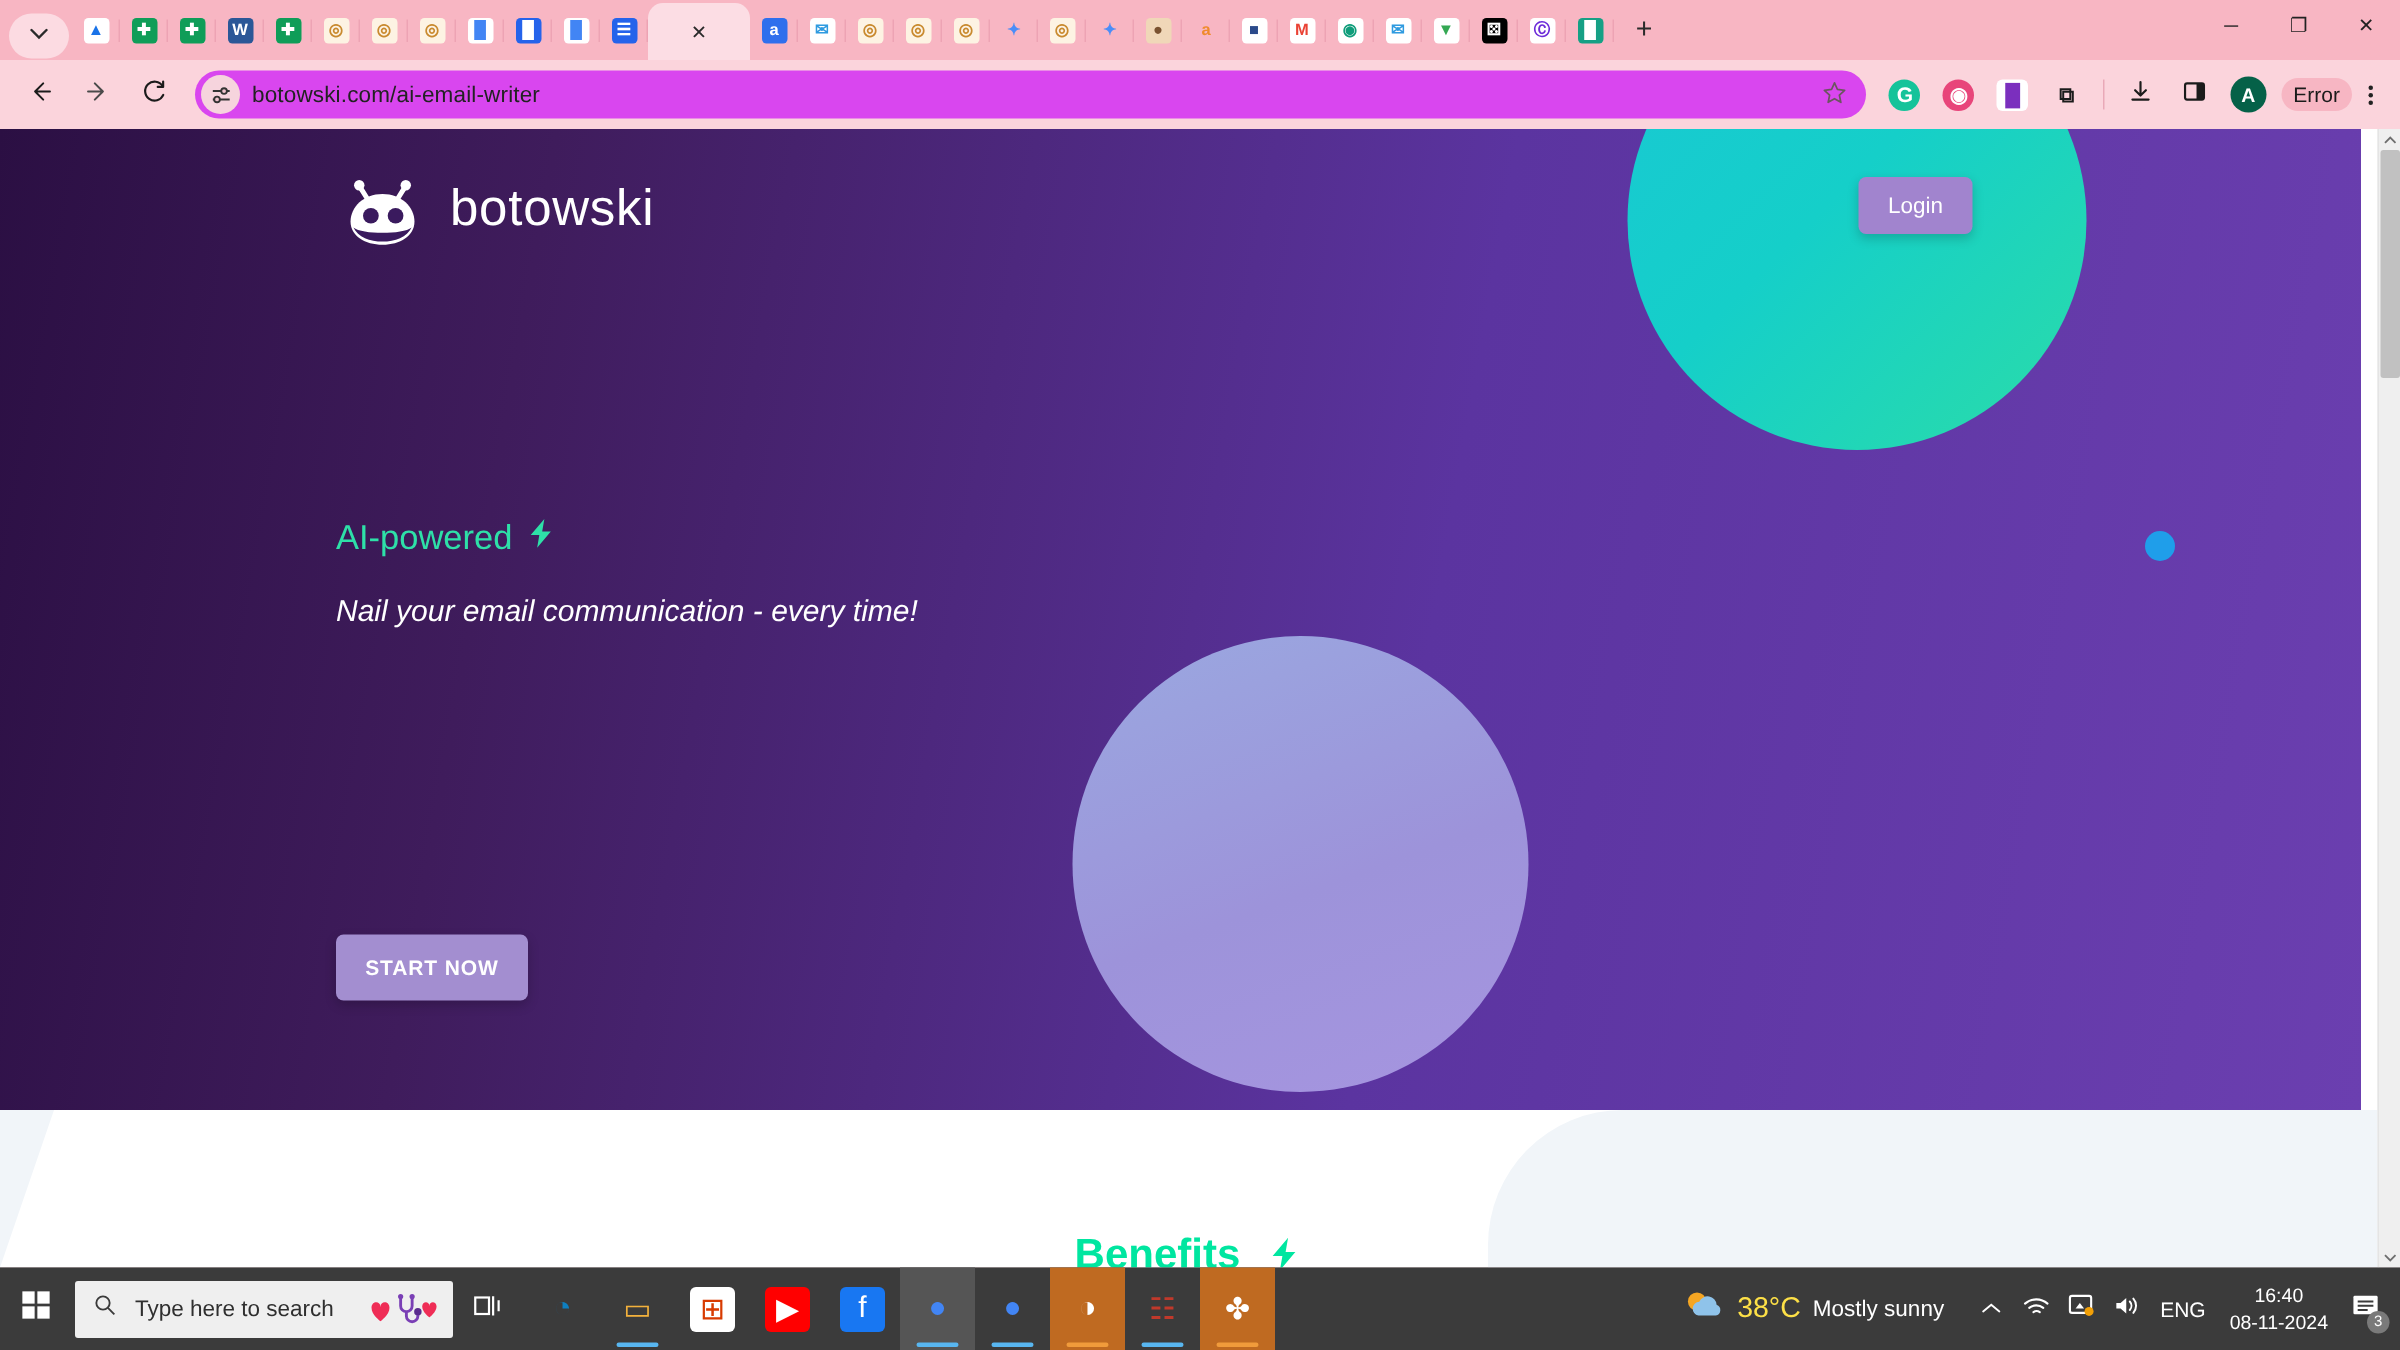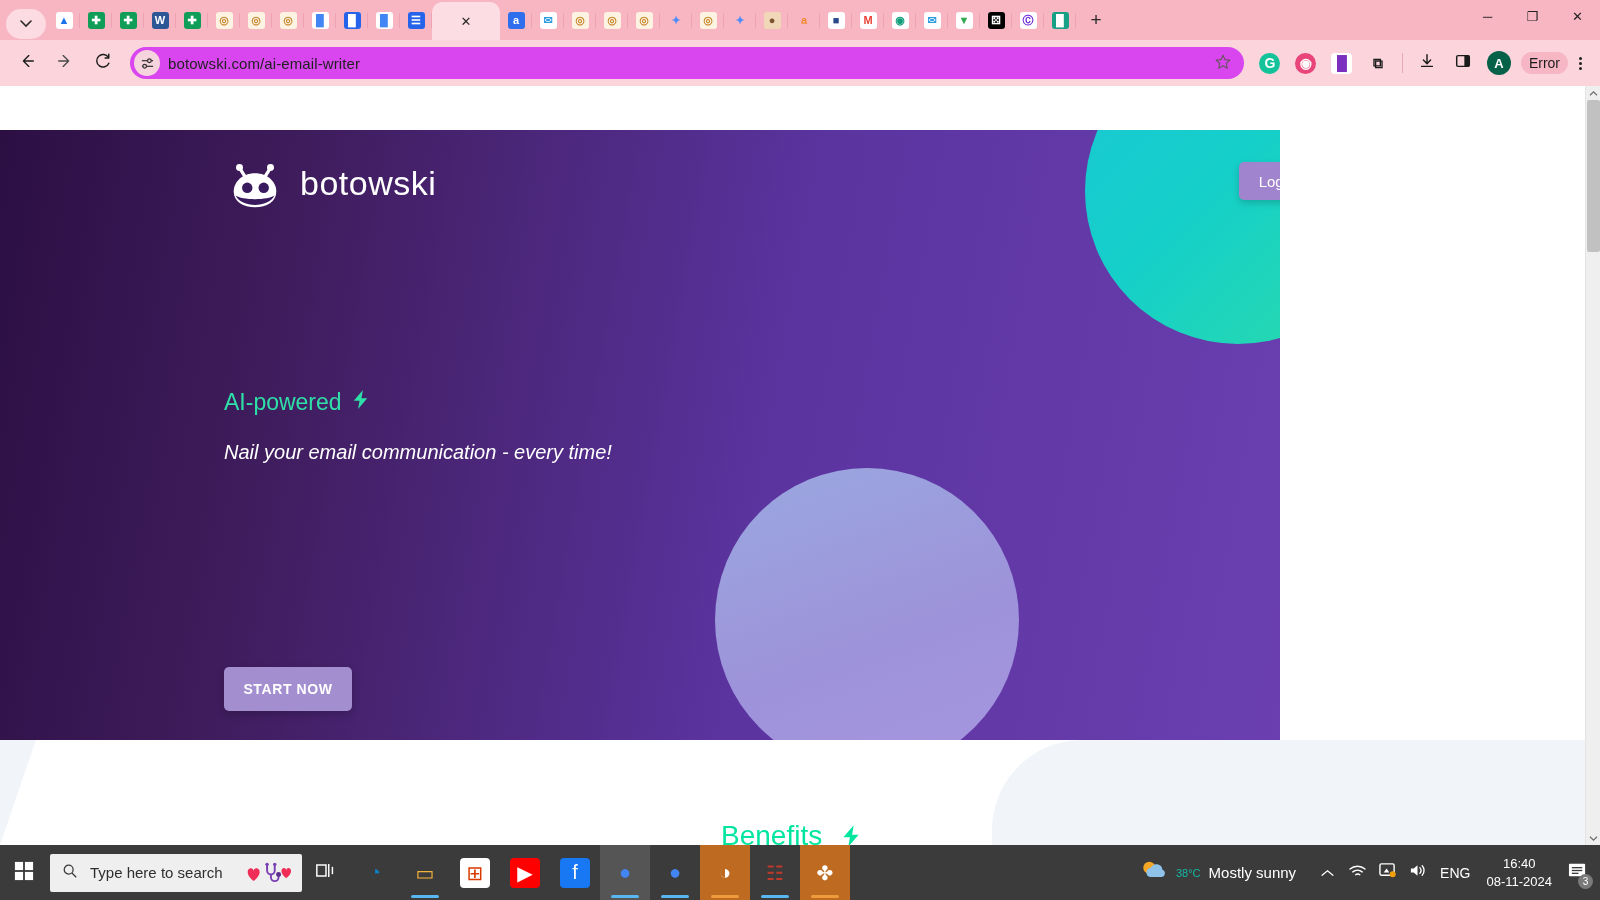--- a/index.html
+++ b/index.html
@@ -89,24 +89,23 @@
   .error-chip { background:#f7b6c3; border-radius:13px; padding:3px 8px; font-size:14px; color:#1b1b1b; margin-left:4px; }
   .kebab { width:20px; display:flex; flex-direction:column; align-items:center; justify-content:center; gap:2px; margin-left:2px;}
   .kebab i { width:3px; height:3px; background:#222; border-radius:50%; display:block;}
 
   
   .viewport {
     position:absolute; top:86px; left:0; width:1600px; height:759px;
     background:#fff; overflow:hidden;
   }
   .hero {
-    position:absolute; top:0; left:0; width:1280px; height:654px;
+    position:absolute; top:0; left:0; width:1574px; height:654px;
     background: linear-gradient(100deg, #2b0f43 0%, #3f1c5c 22%, #5b34a0 60%, #6b3fb0 100%);
     overflow:hidden;
-    margin-top:44px;
   }
   .circle-teal {
     position:absolute; left:1085px; top:-92px;
     width:306px; height:306px; border-radius:50%;
     background: linear-gradient(135deg, #19c8d4 0%, #15cfc9 45%, #2bdca8 100%);
   }
   .circle-lav {
     position:absolute; left:715px; top:338px;
     width:304px; height:304px; border-radius:50%;
     background: linear-gradient(160deg, #9aa8e0 0%, #9d93da 55%, #a695e0 100%);
@@ -154,21 +153,21 @@
     clip-path: polygon(0 0, 36px 0, 0 105px);
   }
   .lower-tint-r {
     position:absolute; left:992px; top:0; width:593px; height:105px;
     background:#f1f5f9;
     border-top-left-radius:90px;
   }
   .benefits {
     position:absolute; left:0; top:80px; width:1585px;
     text-align:center;
-    font-size:28px; color:#00e6a0; font-weight:400;
+    font-size:28px; color:#00e6a0; font-weight:700;
   }
   .benefits span.bolt2 { margin-left:8px; }
 
   .scrollbar {
     position:absolute; right:0; top:86px; width:15px; height:759px;
     background:#efefef; border-left:1px solid #e4e4e4;
   }
   .sb-up { position:absolute; top:0; left:0; width:15px; height:14px; display:flex; align-items:center; justify-content:center; }
   .sb-thumb { position:absolute; top:14px; left:1px; width:13px; height:152px; background:#c1c1c1; border-radius:2px; }
   .sb-down { position:absolute; bottom:0; left:0; width:15px; height:14px; display:flex; align-items:center; justify-content:center; }
@@ -196,21 +195,21 @@
   .tb-app.running::after {
     content:''; position:absolute; bottom:2px; left:11px; width:28px; height:3px;
     background:#58b6f0; border-radius:2px;
   }
   .tb-app.orange-bg { background:#bf6a21; }
   .tb-app.orange-bg.running::after { background:#f09b3b; }
   .tb-app.active-bg { background:#555; }
 
   .tray { margin-left:auto; display:flex; align-items:center; height:55px; padding-right:6px; }
   .tray-weather { display:flex; align-items:center; gap:8px; margin-right:16px; }
-  .tray-temp { font-size:11px; color:#14b8a6; }
+  .tray-temp { font-size:19px; color:#fde047; }
   .tray-cond { font-size:15px; color:#fff; }
   .tray-ico { width:30px; height:38px; display:flex; align-items:center; justify-content:center; color:#fff; }
   .tray-lang { font-size:14px; color:#fff; margin:0 8px; }
   .tray-clock { display:flex; flex-direction:column; align-items:center; font-size:13px; color:#fff; line-height:1.35; margin:0 8px; }
   .tray-notif { width:34px; height:38px; display:flex; align-items:center; justify-content:center; position:relative; }
   .notif-badge {
     position:absolute; right:1px; bottom:3px;
     width:15px; height:15px; border-radius:50%;
     background:#7a7a7a; color:#fff; font-size:10px;
     display:flex; align-items:center; justify-content:center;

